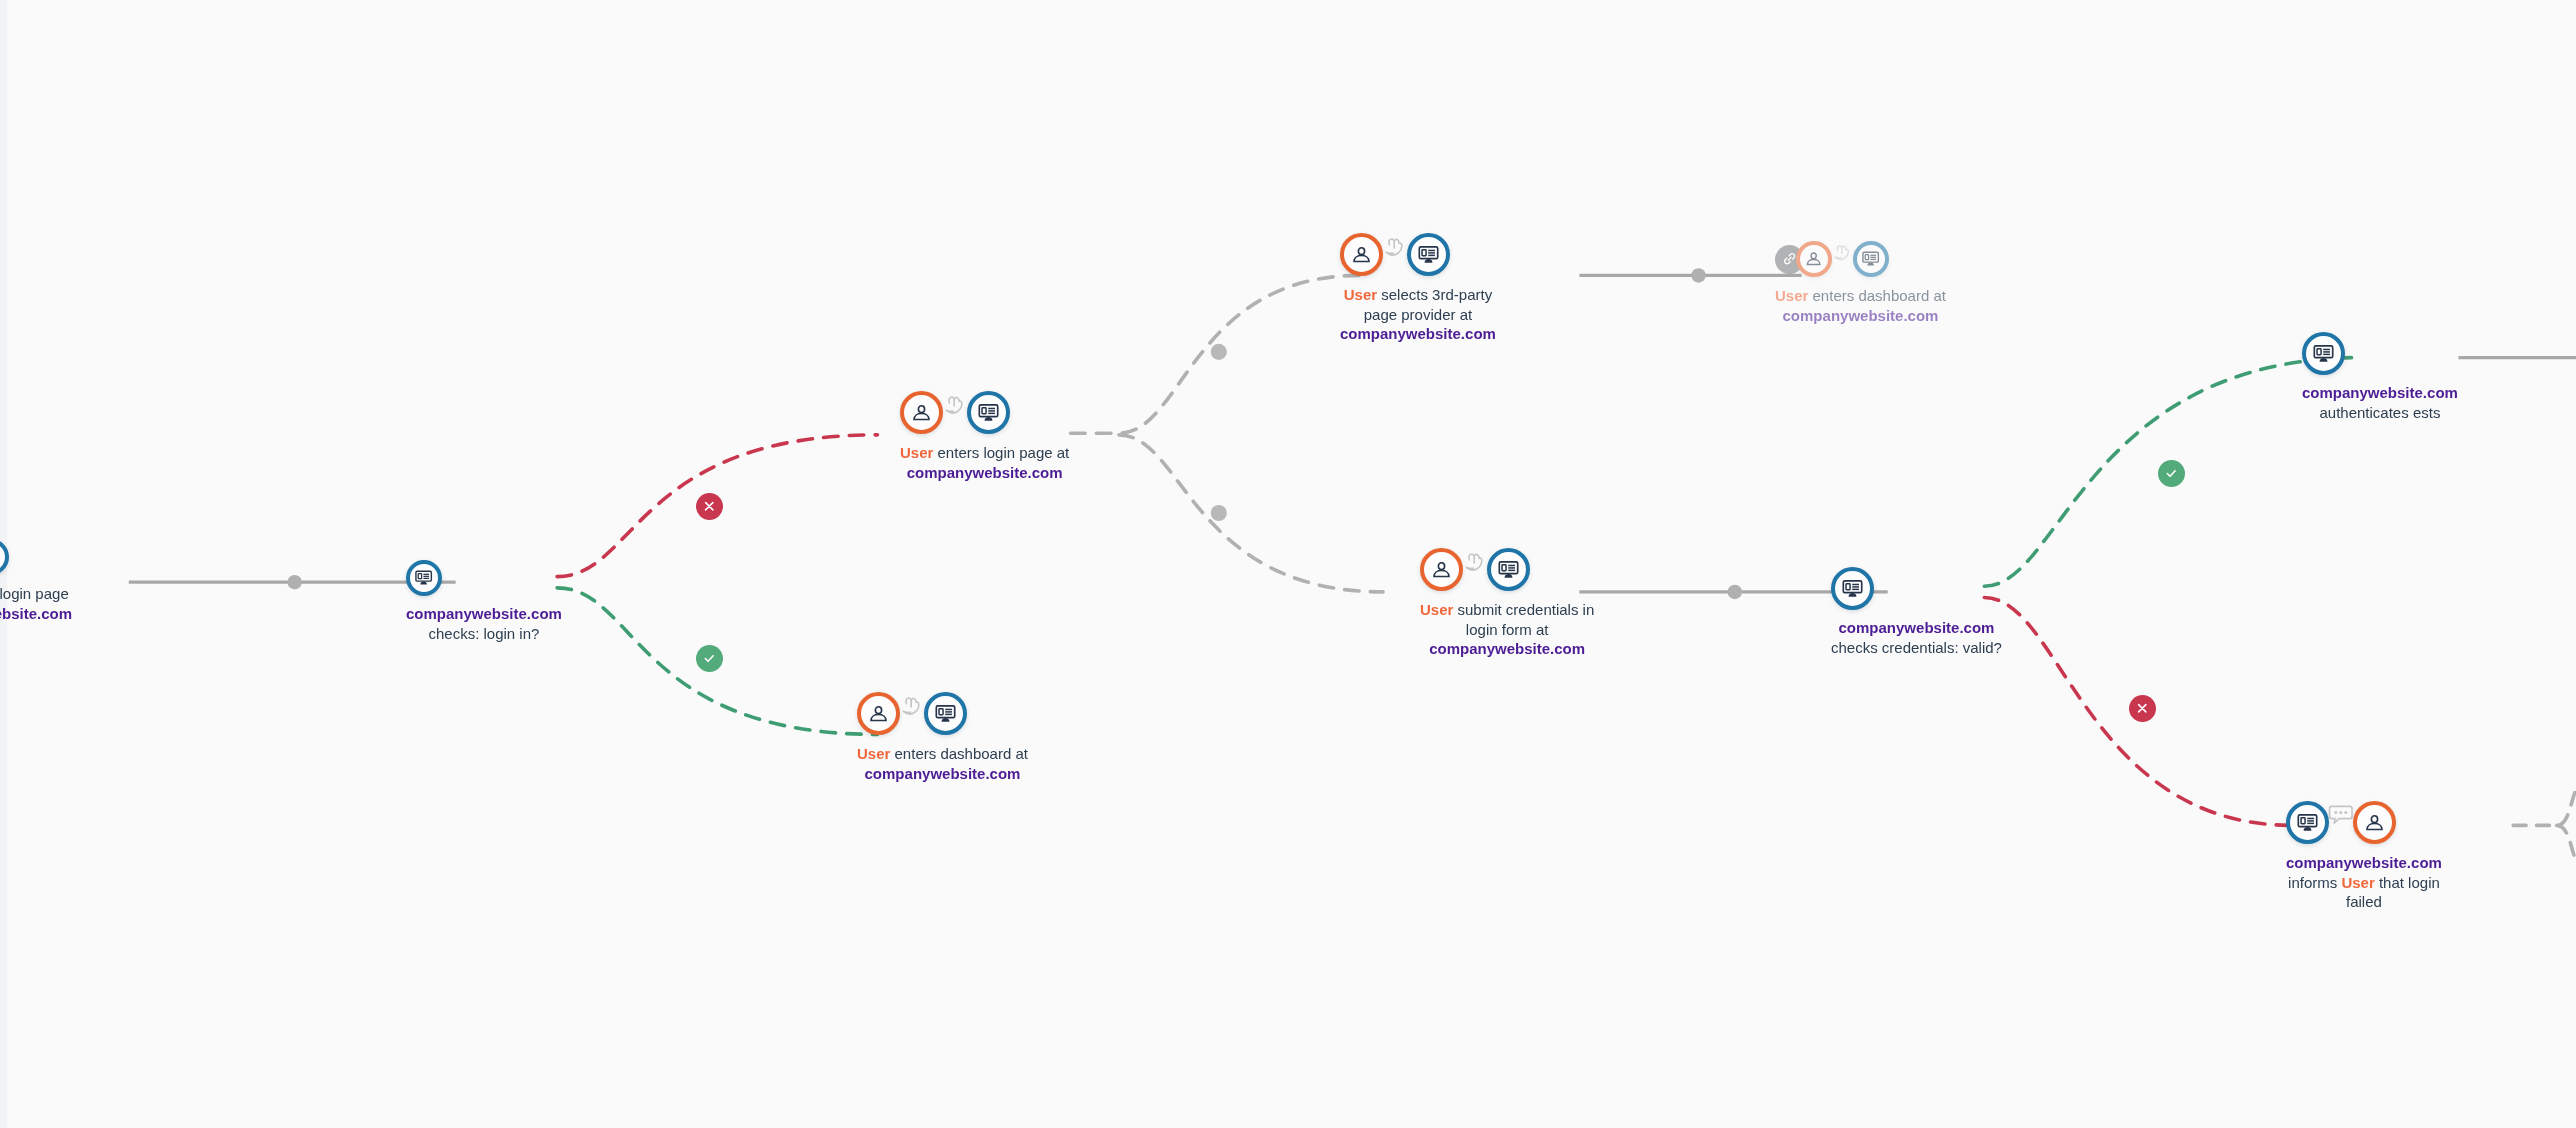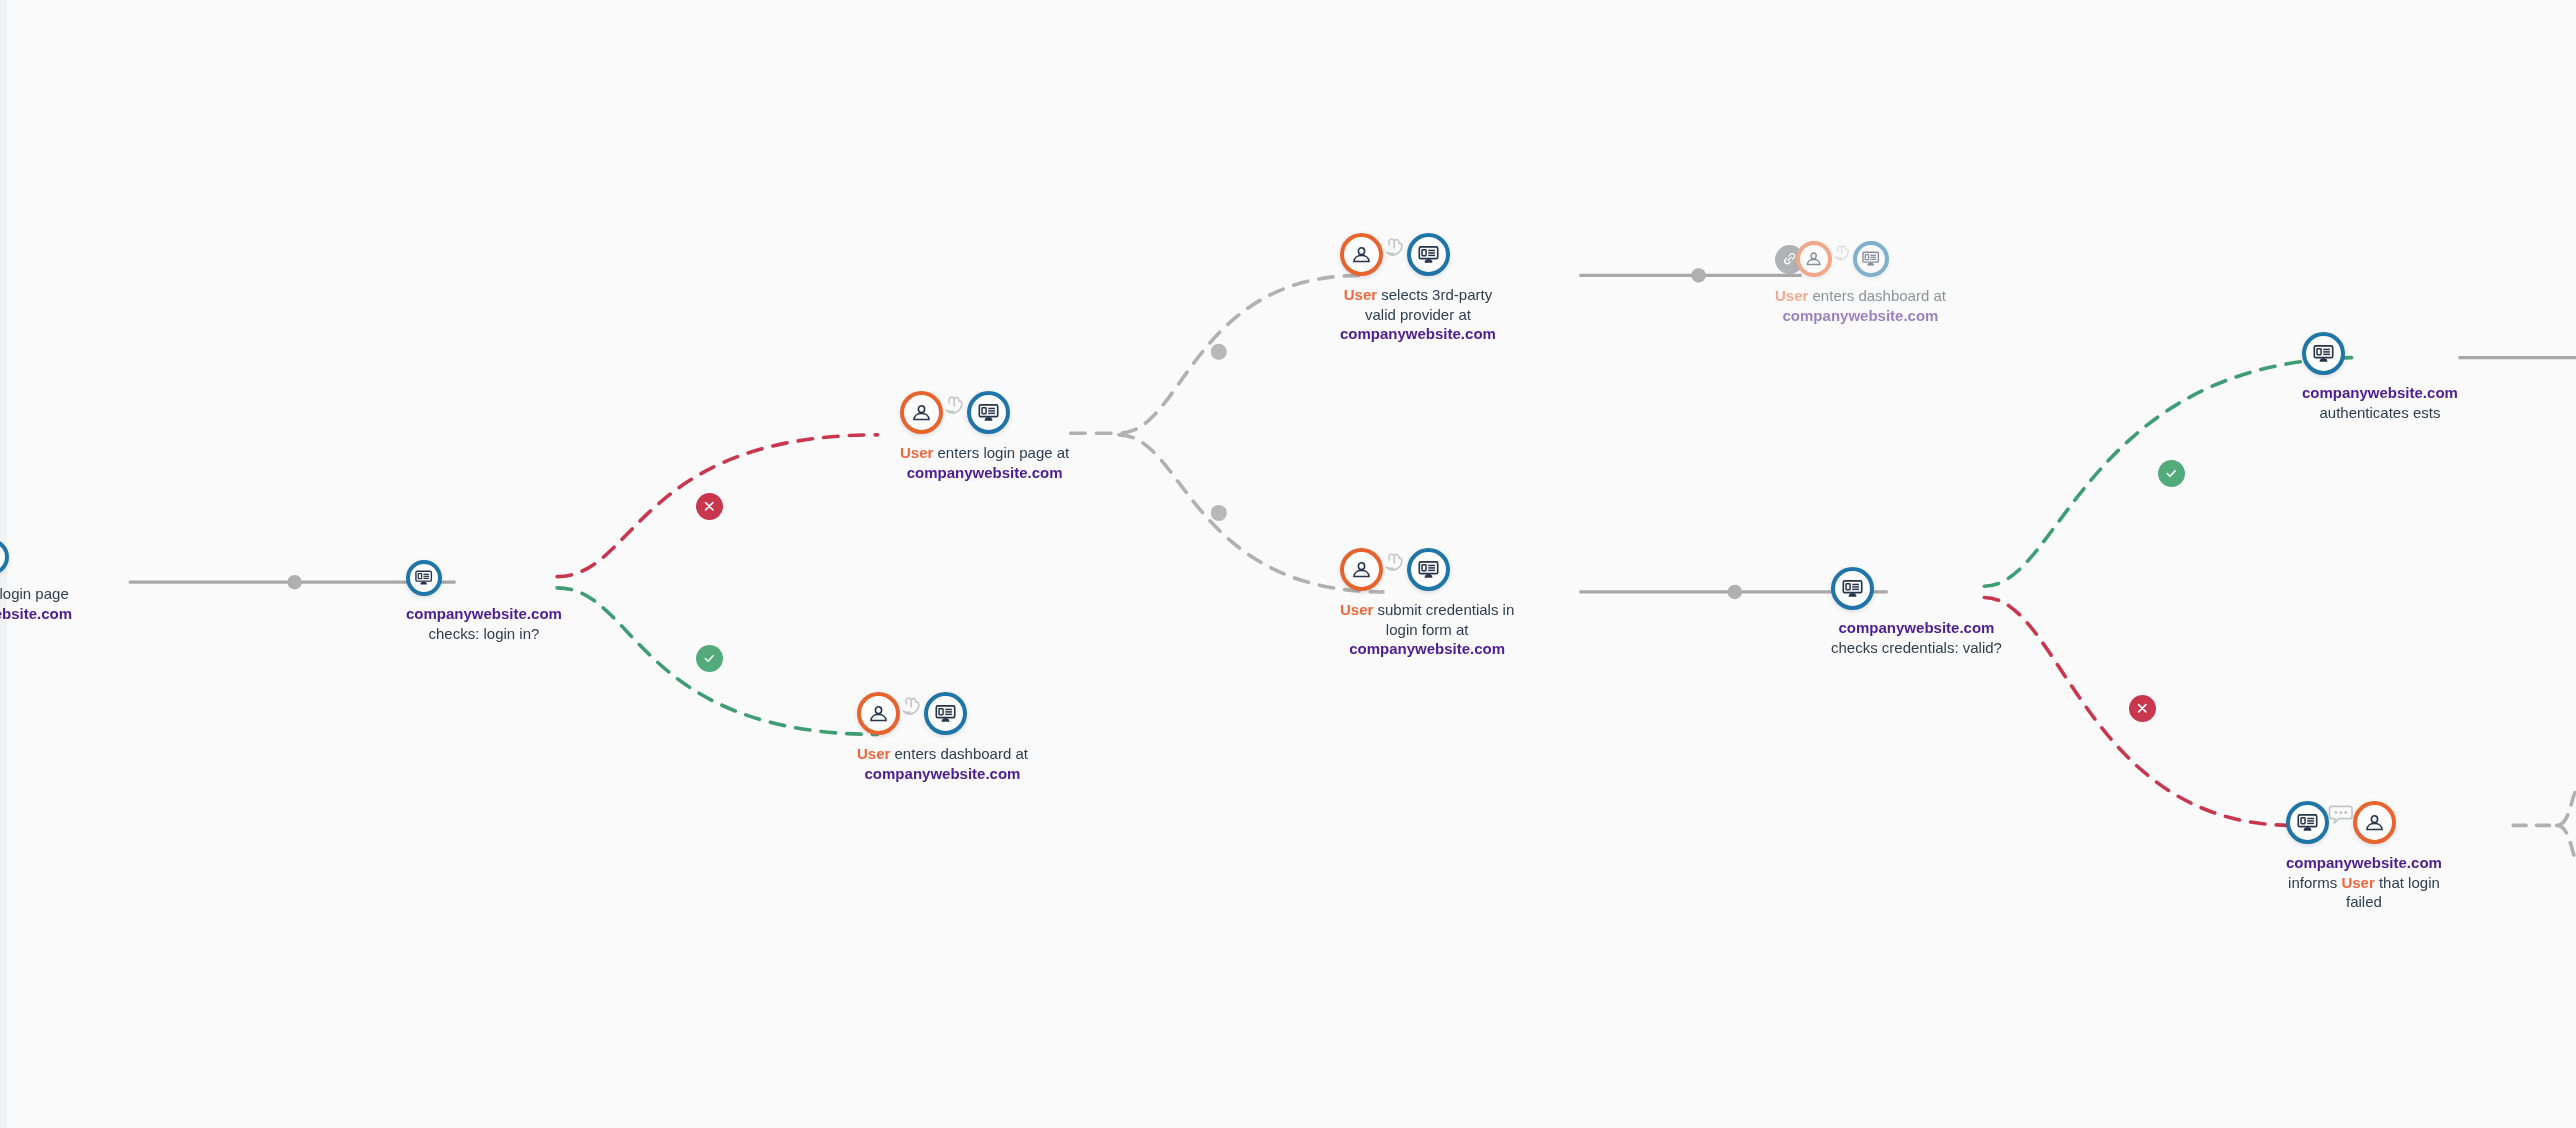--- a/index.html
+++ b/index.html
@@ -298,21 +298,21 @@
           <rect x="7" y="9.3" width="5.6" height="8.4" rx="1" fill="none" stroke="#26354a" stroke-width="2.1"></rect>
           <line x1="15.6" y1="10.4" x2="25" y2="10.4" stroke="#26354a" stroke-width="2.1"></line>
           <line x1="15.6" y1="13.8" x2="25" y2="13.8" stroke="#26354a" stroke-width="2.1"></line>
           <line x1="15.6" y1="17.2" x2="25" y2="17.2" stroke="#26354a" stroke-width="2.1"></line>
           <path d="M10.5 27.4 C10.5 23.9 13 22.2 16 22.2 C19 22.2 21.5 23.9 21.5 27.4 Z" fill="#26354a"></path>
         </svg>
       </div>
     </div>
     <div class="node-label">
       <div><span class="actor-word">User</span><span> selects 3rd-party</span></div>
-      <div>valid provider at</div>
+      <div>page provider at</div>
       <div class="domain-word">companywebsite.com</div>
     </div>
   </div>
 
   <div class="node node-dim" style="left:1775px; top:240px; width:242px;">
     <div class="node-icons">
       <div class="link-badge">
         <svg viewBox="0 0 24 24">
           <path d="M9.6 14.4 L14.4 9.6" stroke="#fff" stroke-width="2.1" fill="none" stroke-linecap="round"></path>
           <path d="M11.1 7.4 L13.2 5.3 C14.7 3.8 17.1 3.8 18.6 5.3
@@ -347,21 +347,21 @@
           <path d="M10.5 27.4 C10.5 23.9 13 22.2 16 22.2 C19 22.2 21.5 23.9 21.5 27.4 Z" fill="#26354a"></path>
         </svg>
       </div>
     </div>
     <div class="node-label">
       <div><span class="actor-word">User</span><span> enters dashboard at</span></div>
       <div class="domain-word">companywebsite.com</div>
     </div>
   </div>
 
-  <div class="node" style="left:1340px; top:547px; width:242px;">
+  <div class="node" style="left:1420px; top:547px; width:242px;">
     <div class="node-icons">
       <div class="ring ring-actor sz-lg">
         <svg viewBox="0 0 32 32">
           <path d="M16 6.6 C18.5 6.6 20.3 8.6 20.3 11.3 C20.3 14 18.5 16.2 16 16.2
                    C13.5 16.2 11.7 14 11.7 11.3 C11.7 8.6 13.5 6.6 16 6.6 Z" fill="none" stroke="#26354a" stroke-width="2.3"></path>
           <path d="M5.6 25.8 C5.6 20.4 10.3 17.3 16 17.3 C21.7 17.3 26.4 20.4 26.4 25.8 Z" fill="none" stroke="#26354a" stroke-width="2.3"></path>
         </svg>
       </div>
       <div class="gesture gesture-lg">
         <svg viewBox="0 0 40 40">

